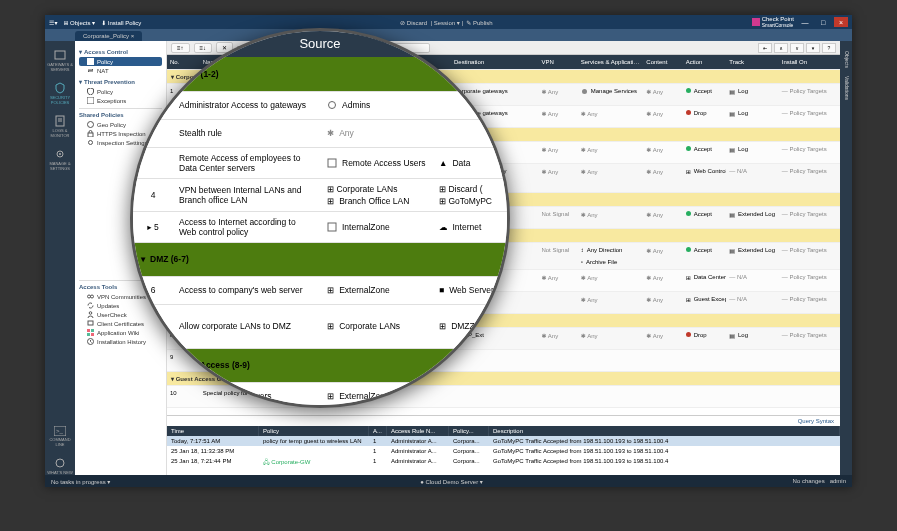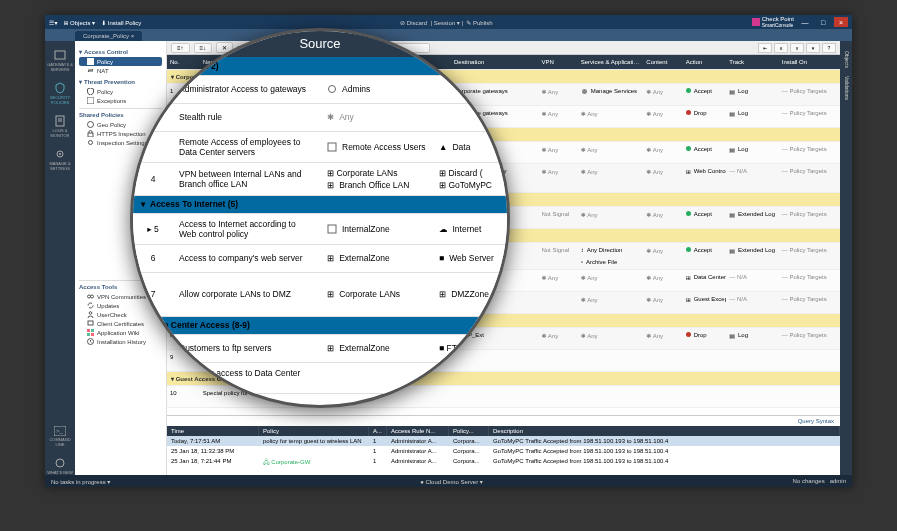--- a/index.html
+++ b/index.html
@@ -66,21 +66,21 @@
 .footer { height: 12px; background: #1a2a3a; color: #ccc; font-size: 6px; display: flex; align-items: center; padding: 0 6px; }
 .footer .fc { flex: 1; text-align: center; }
 .footer .fr { }
 
 .mag { position: absolute; left: 130px; top: 28px; width: 380px; height: 380px; border-radius: 50%; border: 3px solid #555; overflow: hidden; box-shadow: 0 4px 20px rgba(0,0,0,0.6); pointer-events: none; background: #fff; }
 .mag-head { position: absolute; top: 0; left: 0; right: 0; height: 26px; background: #2a3a4a; color: #fff; text-align: center; font-size: 13px; line-height: 26px; z-index: 3; }
 .mag .mag-table { position: absolute; top: 26px; left: 0; width: 380px; }
 .mag table { width: 100%; border-collapse: collapse; table-layout: fixed; }
 .mag th, .mag td { font-size: 8.5px; padding: 5px 6px; border-bottom: 1px solid #e0e0e0; text-align: left; white-space: normal; overflow: hidden; }
 .mag .mc-no { width: 40px; } .mag .mc-name { width: 148px; } .mag .mc-src { width: 112px; } .mag .mc-dst { width: 80px; }
-.mag tr.msec td { background: #0369a1; font-weight: bold; height: 18px; padding: 3px 8px; }
+.mag tr.msec td { background: #4d7c0f; font-weight: bold; height: 34px; padding: 3px 8px; }
 .mag tr.mrule td { background: #fff; vertical-align: middle; height: 28px; }
 .mag .mcell { display: flex; align-items: center; gap: 5px; }
 .mag .mno { text-align: center; }
 .mag svg { flex-shrink: 0; }
 .mag .ml { display: block; margin-bottom: 2px; }
 </style>
 </head>
 <body>
 
 <div class="app">
@@ -646,38 +646,38 @@
             <td><span>VPN between Internal LANs and Branch office LAN</span></td>
         <td>
               <span class="mcell ml">⊞ <span>Corporate LANs</span></span>
               <span class="mcell">⊞ <span>Branch Office LAN</span></span>
             </td>
         <td>
               <span class="mcell ml">⊞ Discard (</span>
               <span class="mcell">⊞ GoToMyPC</span>
             </td>
           </tr>
-      <tr class="msec">
-            <td colspan="4">▾&nbsp;&nbsp;<span>Access To Internet (5)</span></td>
-          </tr>
       <tr class="mrule">
             <td class="mno">▸ <span>5</span></td>
             <td><span>Access to Internet according to Web control policy</span></td>
         <td>
               <span class="mcell">
                 <svg width="10" height="10">
                   <rect x="1" y="1" width="8" height="8" fill="none" stroke="#666"></rect>
                 </svg>
                 <span>InternalZone</span>
               </span>
             </td>
         <td>
               <span class="mcell">☁ <span>Internet</span></span>
             </td>
           </tr>
+      <tr class="msec">
+            <td colspan="4">▾&nbsp;&nbsp;<span>DMZ (6-7)</span></td>
+          </tr>
       <tr class="mrule">
             <td class="mno">6</td>
             <td><span>Access to company's web server</span></td>
         <td>
               <span class="mcell">⊞ <span>ExternalZone</span></span>
             </td>
         <td>
               <span class="mcell">■ <span>Web Server</span></span>
             </td>
           </tr>

